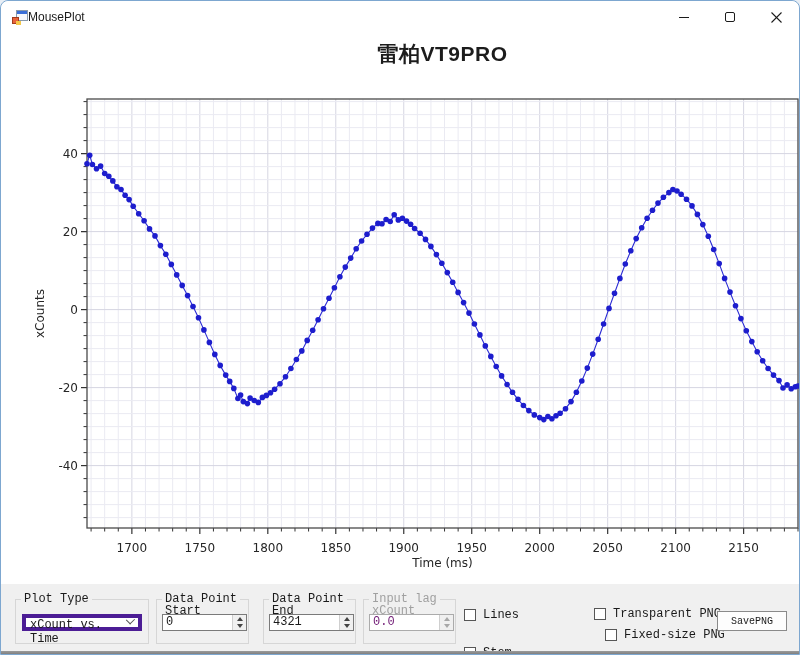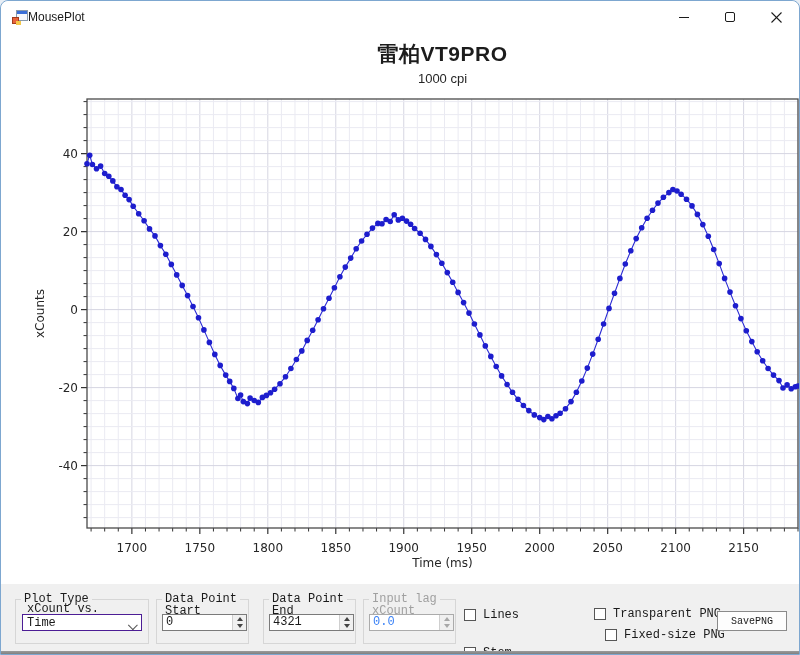--- a/index.html
+++ b/index.html
@@ -33,28 +33,28 @@
   
   .panel { position:absolute; top:583px; left:0; width:800px; height:67px; background:#f0f0f0;
     font-family:"Liberation Mono","DejaVu Sans Mono",monospace; font-size:12px; color:#1a1a1a; }
   .bottom-edge { position:absolute; top:650px; left:0; width:800px; height:5px;
     background:linear-gradient(#9a9a9a,#6f6f6f); }
   .group { position:absolute; border:1px solid #d6d6d6; background:#f0f0f0; }
   .group-label { position:absolute; top:-8px; left:5px; background:#f0f0f0; padding:0 3px; white-space:nowrap;text-align:right; }
   .group-label2 { position:absolute; top:4px; left:8px; height:10px; overflow:hidden; white-space:nowrap; }
   .group.disabled, .group.disabled .group-label, .group.disabled .group-label2 { color:#a0a0a0; }
   .combo { position:absolute; left:6px; top:14px; width:120px; height:17px; background:#fff;
-    border:1px solid #4c1d95; display:flex; align-items:flex-end; padding-left:4px; }
+    border:4px solid #4c1d95; display:flex; align-items:flex-start; padding-left:4px; }
   .combo-chevron { margin-left:auto; margin-right:6px; width:7px; height:7px;
     border-right:1.5px solid #555; border-bottom:1.5px solid #555; transform:rotate(45deg) translateY(-2px); }
   .updown { position:absolute; left:5px; top:14px; width:85px; height:17px; background:#fff;
     border:1px solid #7a7a7a; display:flex; }
   .group.disabled .updown { border-color:#ababab; }
   .updown .val { flex:1; padding-left:3px; line-height:15px; overflow:hidden; }
-  .group.disabled .updown .val { color:#3b82f6; }
+  .group.disabled .updown .val { color:#701a75; }
   .spins { width:14px; display:flex; flex-direction:column; border-left:1px solid #cfcfcf; }
   .spin { flex:1; background:#f0f0f0; display:flex; align-items:center; justify-content:center; }
   .tri-up { width:0; height:0; border-left:3px solid transparent; border-right:3px solid transparent; border-bottom:4px solid #444; }
   .tri-dn { width:0; height:0; border-left:3px solid transparent; border-right:3px solid transparent; border-top:4px solid #444; }
   .group.disabled .tri-up { border-bottom-color:#a8a8a8; }
   .group.disabled .tri-dn { border-top-color:#a8a8a8; }
   .cb { position:absolute; display:flex; align-items:center; gap:7px; white-space:nowrap; }
   .cb-box { width:12px; height:12px; background:#fff; border:1px solid #565656; }
   .save-btn { position:absolute; left:716px; top:27px; width:70px; height:20px; background:#fdfdfd;
     border:1px solid #8a8a8a; display:flex; align-items:center; justify-content:center;
@@ -85,21 +85,20 @@
         <svg width="11" height="11" viewBox="0 0 11 11">
           <line x1="0.5" y1="0.5" x2="10.5" y2="10.5" stroke="#1b1b1b" stroke-width="1.1"></line>
           <line x1="10.5" y1="0.5" x2="0.5" y2="10.5" stroke="#1b1b1b" stroke-width="1.1"></line>
         </svg>
       </div>
     </div>
   </div>
 
   <div class="figure">
     <div class="fig-title">雷柏VT9PRO</div>
-    <div class="fig-subtitle">1000 cpi</div>
     <svg id="chart-svg" width="800" height="551" viewBox="0 0 800 551">
         <line x1="74.07839388145315" y1="66" x2="74.07839388145315" y2="495" stroke="#eaeaf2" stroke-width="1"></line>
         <line x1="87.67304015296367" y1="66" x2="87.67304015296367" y2="495" stroke="#eaeaf2" stroke-width="1"></line>
         <line x1="101.26768642447419" y1="66" x2="101.26768642447419" y2="495" stroke="#eaeaf2" stroke-width="1"></line>
         <line x1="114.8623326959847" y1="66" x2="114.8623326959847" y2="495" stroke="#d6d6e2" stroke-width="1"></line>
         <line x1="128.45697896749522" y1="66" x2="128.45697896749522" y2="495" stroke="#eaeaf2" stroke-width="1"></line>
         <line x1="142.05162523900572" y1="66" x2="142.05162523900572" y2="495" stroke="#eaeaf2" stroke-width="1"></line>
         <line x1="155.64627151051627" y1="66" x2="155.64627151051627" y2="495" stroke="#eaeaf2" stroke-width="1"></line>
         <line x1="169.24091778202677" y1="66" x2="169.24091778202677" y2="495" stroke="#eaeaf2" stroke-width="1"></line>
         <line x1="182.83556405353727" y1="66" x2="182.83556405353727" y2="495" stroke="#d6d6e2" stroke-width="1"></line>

